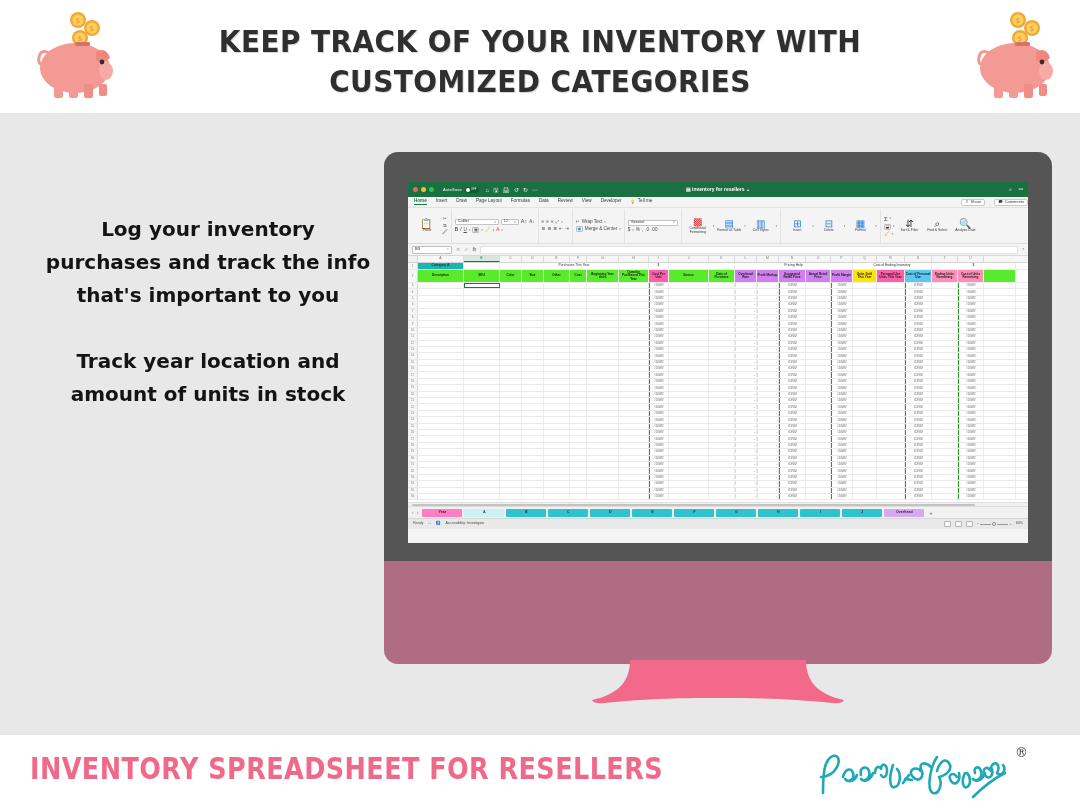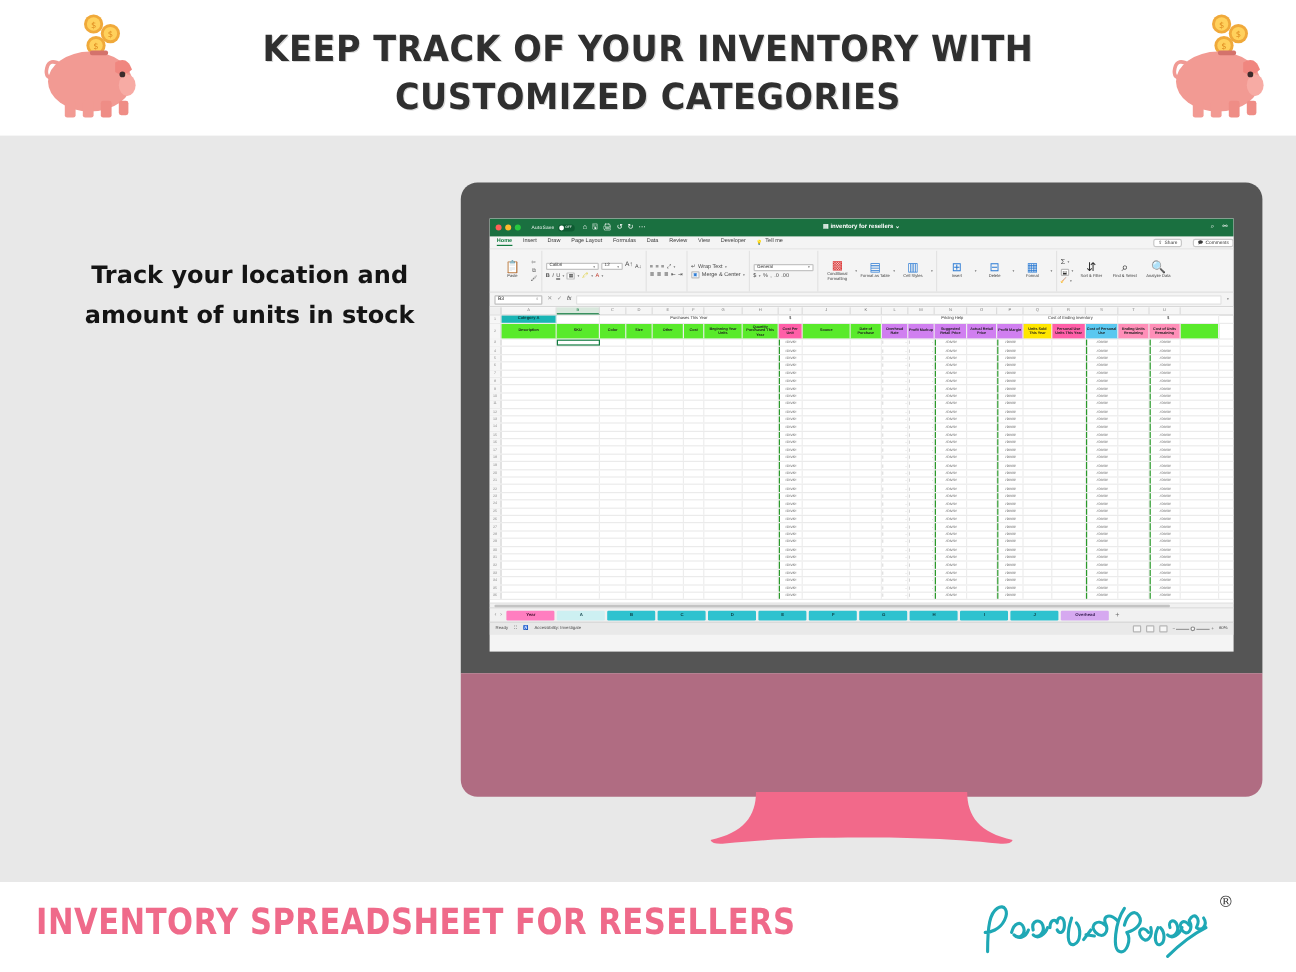--- a/index.html
+++ b/index.html
@@ -283,21 +283,22 @@
           <rect x="66" y="78" width="9" height="14" rx="2" fill="#ef8d86"></rect>
           <rect x="81" y="78" width="8" height="12" rx="2" fill="#ef8d86"></rect>
         </g>
       </svg>
     </div>
   </div>
 
   <div class="main">
 
     <div class="left-copy">
-      <p>Track your location and amount of units in stock</p>
+      <p>Log your inventory purchases and track the info that's important to you</p>
+      <p>Track year location and amount of units in stock</p>
     </div>
   </div>
 
   <div class="bezel"></div>
   <div class="chin"></div>
   <div class="stand">
     <svg width="252" height="44" viewBox="0 0 252 44">
       <path d="M38 0 H214 C214 20 224 34 252 40 Q250 44 240 43 C200 39 170 38 126 38 C82 38 52 39 12 43 Q2 44 0 40 C28 34 38 20 38 0 Z" fill="#f2698a"></path>
     </svg>
   </div>

